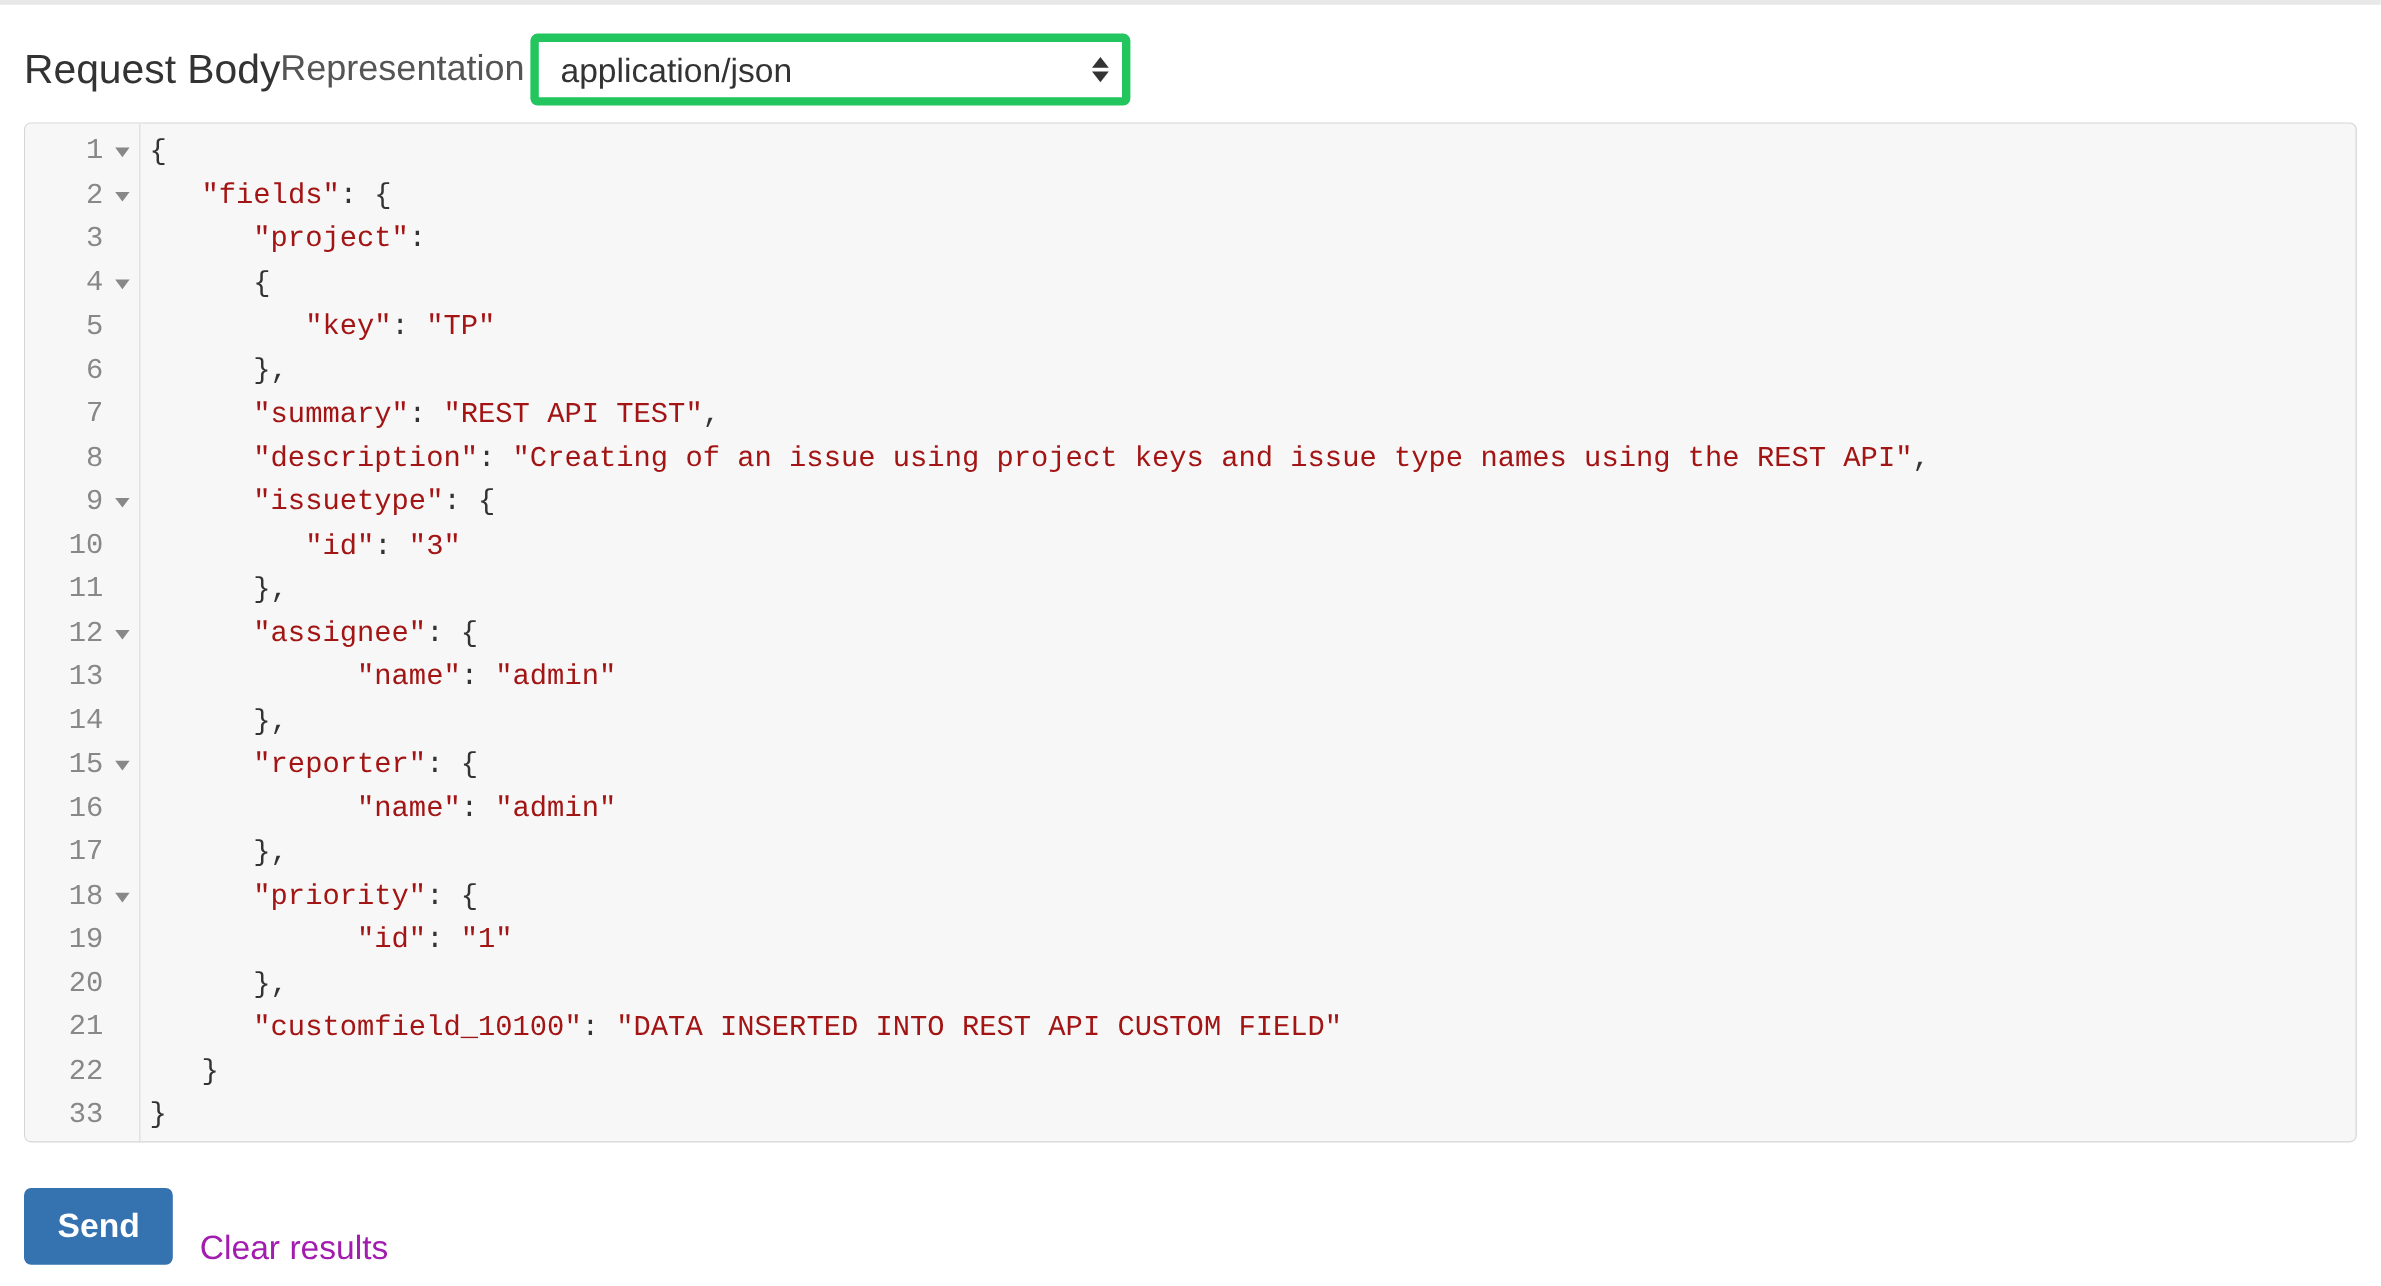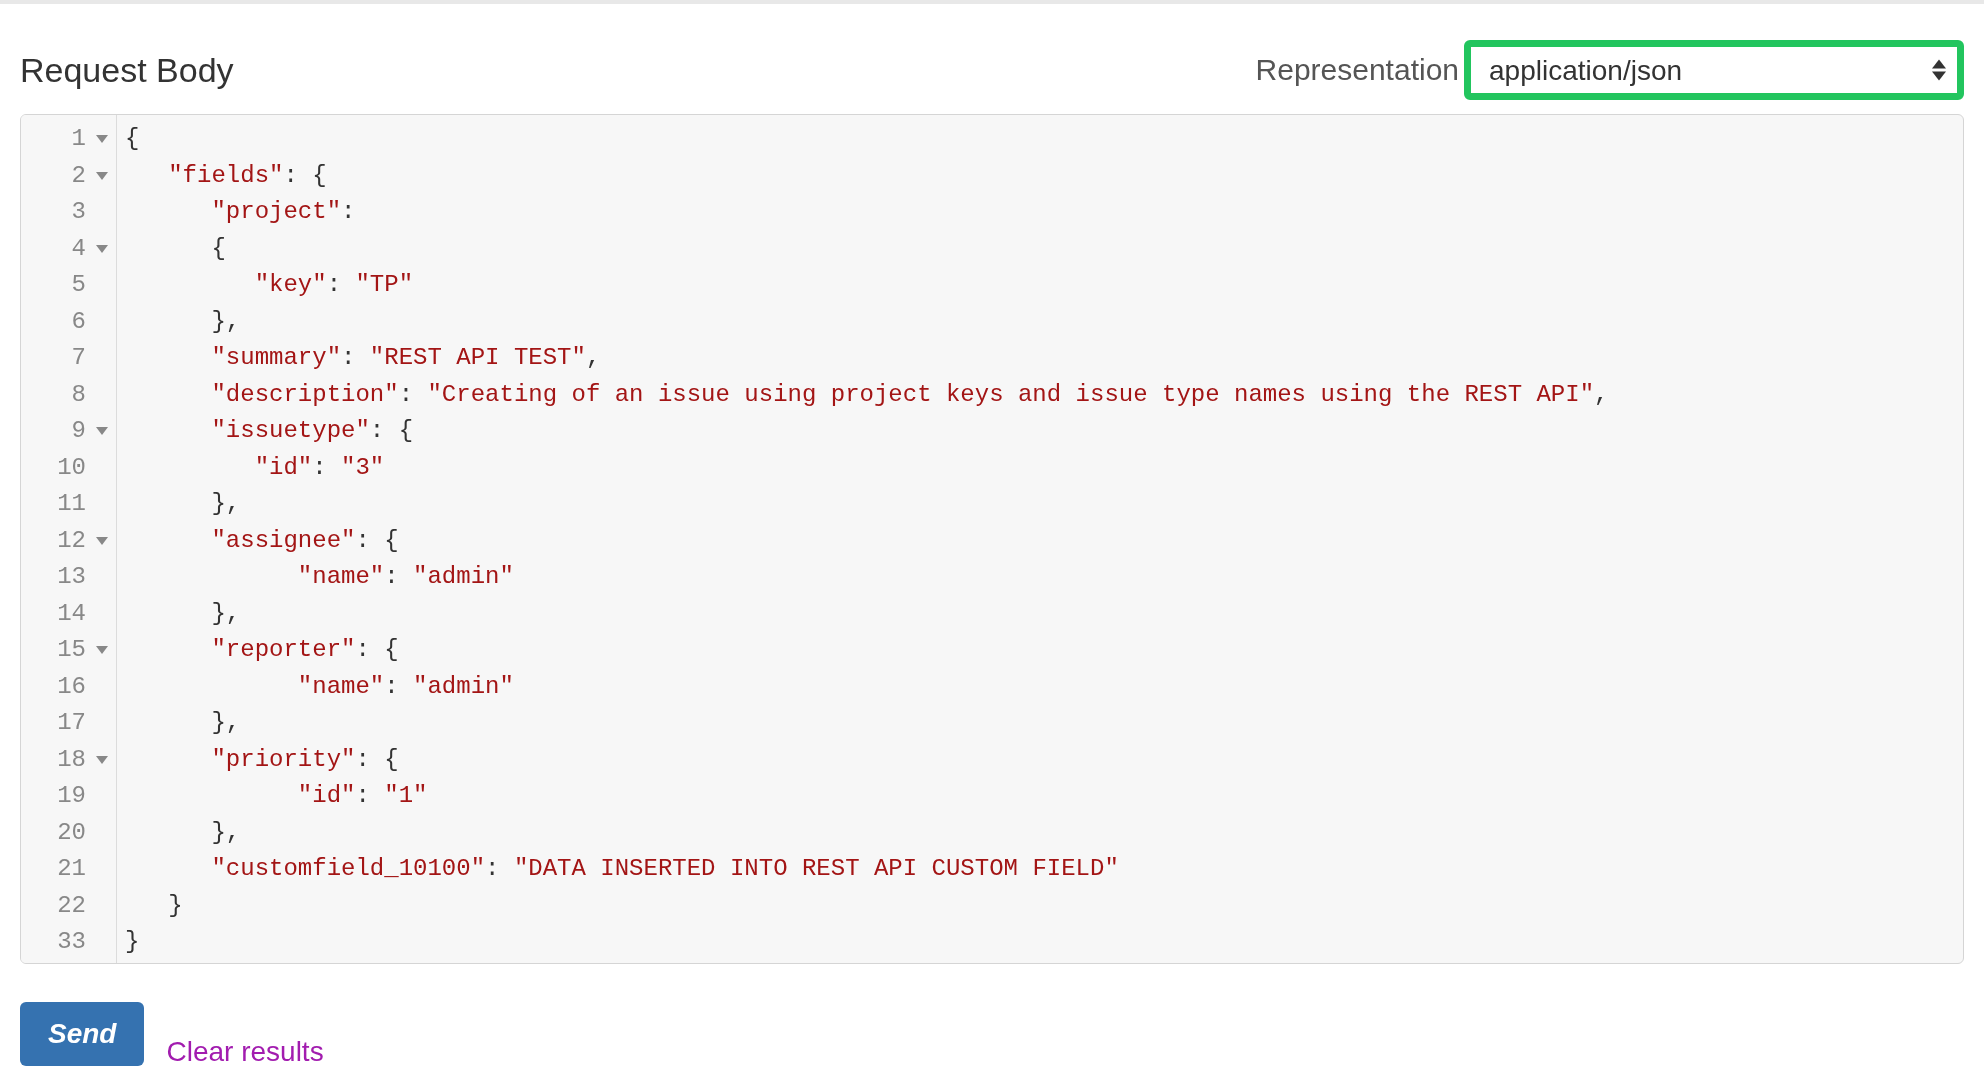--- a/index.html
+++ b/index.html
@@ -13,22 +13,22 @@
     width: 1984px;
     height: 1072px;
     box-sizing: border-box;
     padding: 0 20px 20px 20px;
     background: #ffffff;
     border-top: 4px solid #e8e8e8;
   }
   .header-row {
     display: flex;
     align-items: center;
-    justify-content: space-between;
-    padding-top: 36px;
+    justify-content: flex-start;
+    padding-top: 24px;
     padding-bottom: 14px;
   }
   .title {
     font-size: 34px;
     font-weight: 400;
     color: #333;
   }
   .rep-group {
     display: flex;
     align-items: center;
@@ -141,21 +141,20 @@
   }
   .btn-primary {
     background: #3572b0;
     color: #fff;
     border: none;
     border-radius: 6px;
     font-size: 28px;
     padding: 16px 28px;
     font-weight: 600;
     cursor: pointer;
-    font-style: italic;
   }
   .link-secondary {
     color: #a21caf;
     font-size: 28px;
     cursor: pointer;
     text-decoration: none;
     margin-top: 36px;
   }
 </style>
 </head>

